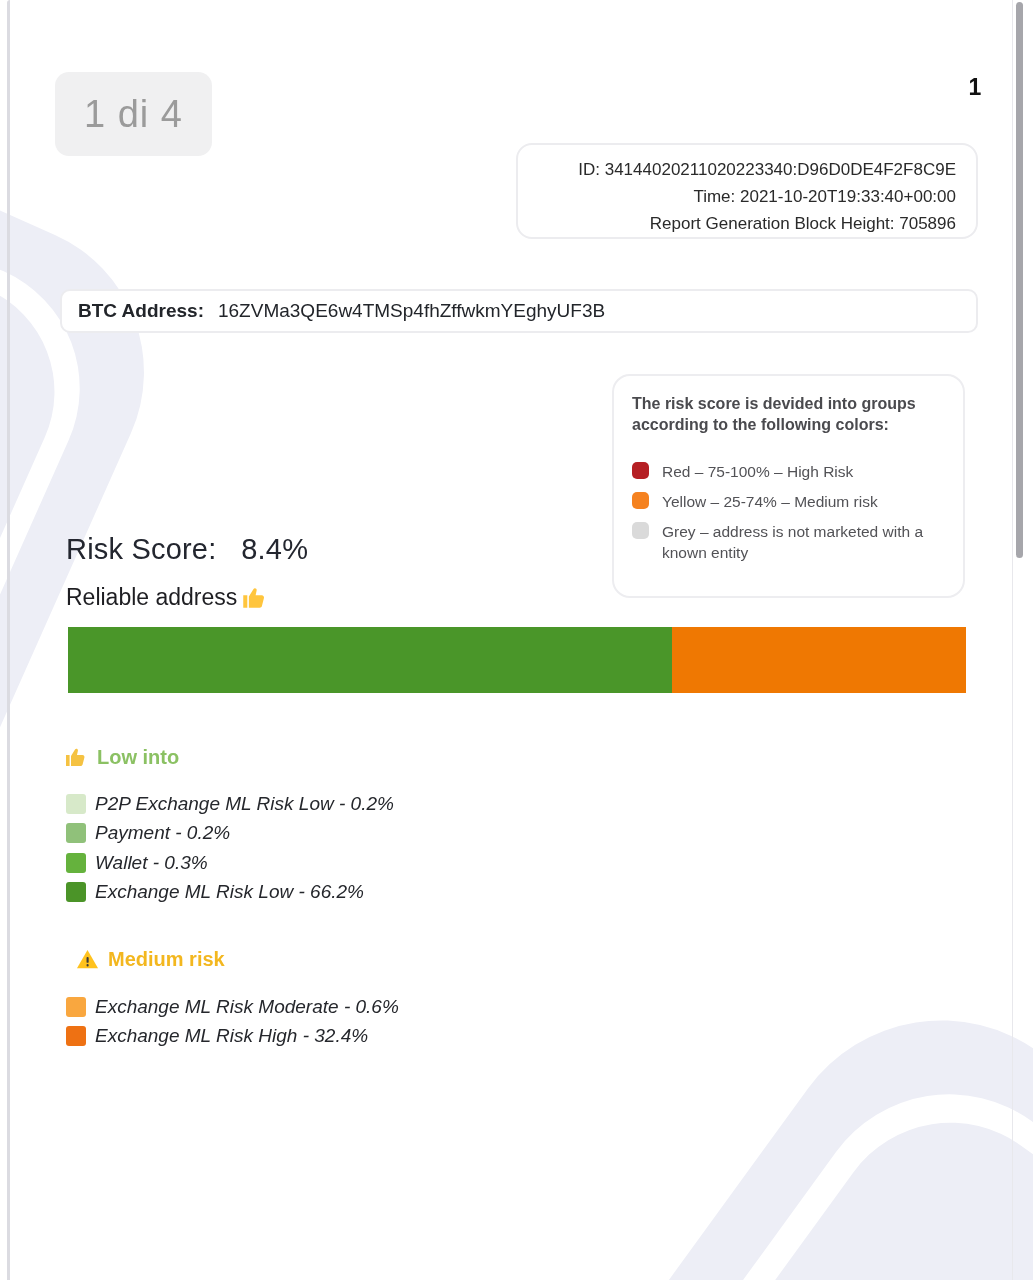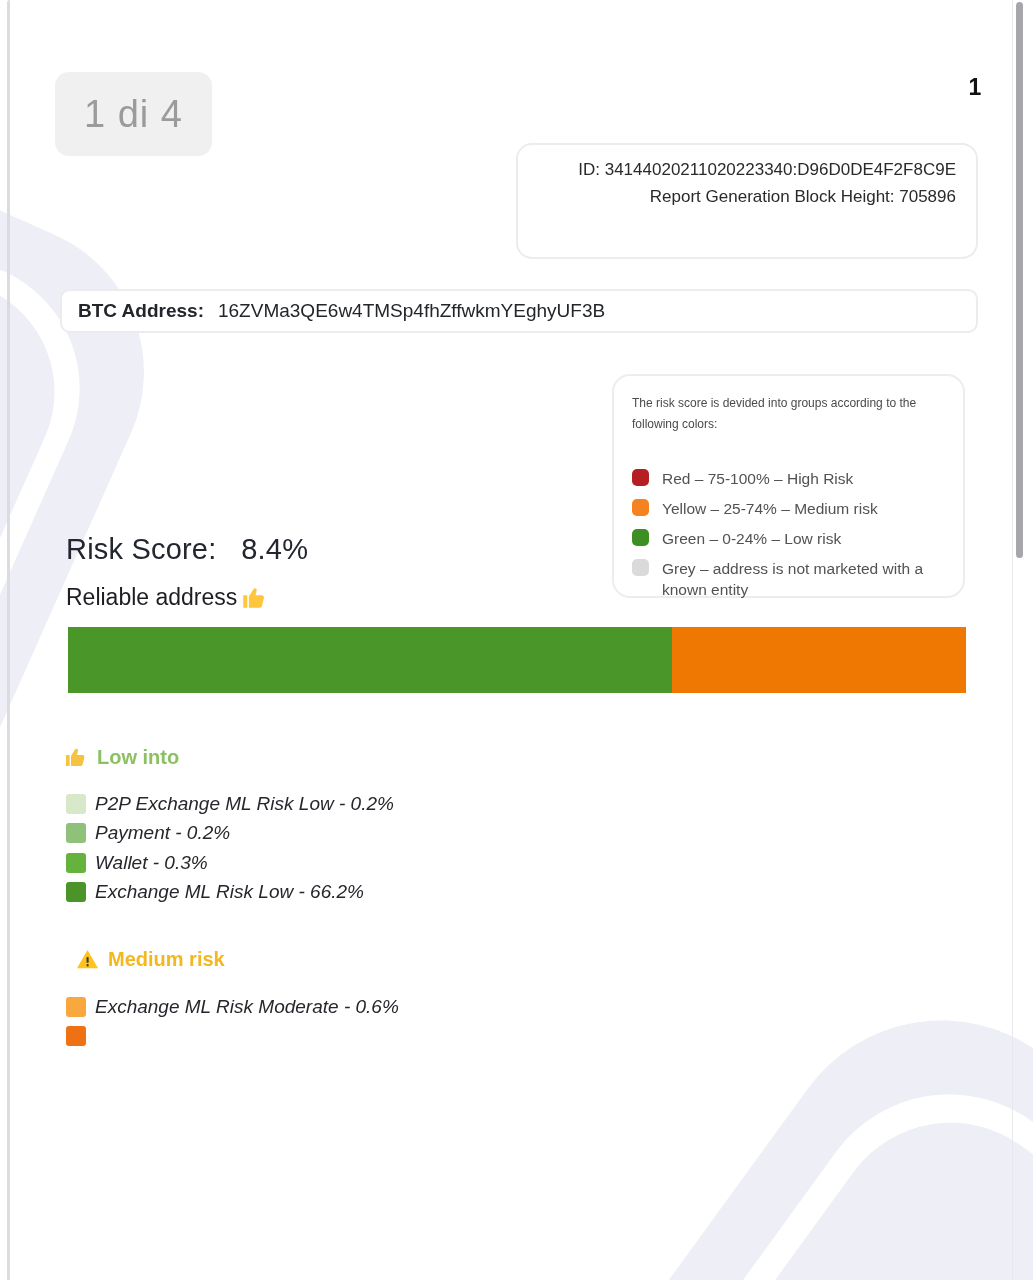--- a/index.html
+++ b/index.html
@@ -48,40 +48,40 @@
   }
   .page-number {
     position:absolute; left:955px; top:74px; width:40px; text-align:center;
     font-size:23px; font-weight:bold; color:#111111;
   }
   .title {
     position:absolute; left:58px; top:157px; width:480px;
     font-size:25px; font-weight:bold; line-height:39px; color:#0f0f0f;
   }
   .meta-box {
-    position:absolute; left:516px; top:143px; width:462px; height:116px;
+    position:absolute; left:516px; top:143px; width:462px; height:96px;
     background:#ffffff; border:2px solid #ECECEF; border-radius:16px;
     padding:11px 20px 0 10px; text-align:right;
     font-size:17px; line-height:27px; color:#2a2a2a;
   }
   .btc-box {
     position:absolute; left:60px; top:289px; width:918px; height:44px;
     background:#ffffff; border:2px solid #ECECEF; border-radius:10px;
     display:flex; align-items:center; padding-left:16px;
     font-size:19px; color:#22252A;
   }
   .btc-box .lbl { font-weight:bold; }
   .btc-box .val { margin-left:14px;text-align:right; }
 
   .legend-box {
     position:absolute; left:612px; top:374px; width:353px; height:224px;
     background:#ffffff; border:2px solid #EDEDF0; border-radius:18px;
     padding:17px 14px 12px 18px;
   }
-  .legend-intro { font-size:12px; line-height:21px; color:#4A4A4E; margin-bottom:33px; }
+  .legend-intro { font-size:16px; line-height:21px; color:#4A4A4E; margin-bottom:26px;font-weight:bold; }
   .legend-item { display:flex; align-items:flex-start; margin-bottom:9px; }
   .legend-swatch { width:17px; height:17px; border-radius:5px; flex:0 0 17px; margin-right:13px; margin-top:1px; }
   .legend-label { font-size:15.5px; line-height:21px; color:#525256; }
 
   .risk-score {
     position:absolute; left:66px; top:533px;
     font-size:29px; font-weight:normal; color:#23262F; letter-spacing:0.2px;
   }
   .verdict {
     position:absolute; left:66px; top:584px;
@@ -133,43 +133,40 @@
 <div class="scrollbar-thumb"></div>
 
 <div class="content">
 
   <div class="badge">1 di 4</div>
   <div class="page-number">1</div>
 
 
   <div class="meta-box">
     <div>ID: 34144020211020223340:D96D0DE4F2F8C9E</div>
+    <div>Time: 2021-10-20T19:33:40+00:00</div>
     <div>Report Generation Block Height: 705896</div>
   </div>
 
   <div class="btc-box">
     <span class="lbl">BTC Address:</span>
     <span class="val">16ZVMa3QE6w4TMSp4fhZffwkmYEghyUF3B</span>
   </div>
 
   <div class="legend-box">
     <div class="legend-intro">The risk score is devided into groups according to the following colors:</div>
     <div class="legend-item">
       <span class="legend-swatch" style="background-color: rgb(181, 31, 36);"></span>
       <span class="legend-label">Red – 75-100% – High Risk</span>
     </div>
     <div class="legend-item">
       <span class="legend-swatch" style="background-color: rgb(245, 130, 32);"></span>
       <span class="legend-label">Yellow – 25-74% – Medium risk</span>
     </div>
     <div class="legend-item">
-      <span class="legend-swatch" style="background-color: rgb(61, 142, 35);"></span>
-      <span class="legend-label">Green – 0-24% – Low risk</span>
-    </div>
-    <div class="legend-item">
       <span class="legend-swatch" style="background-color: rgb(218, 218, 218);"></span>
       <span class="legend-label">Grey – address is not marketed with a known entity</span>
     </div>
   </div>
 
   <div class="risk-score">
     <span>Risk Score:</span>
     <span>&nbsp;</span>
     <span>8.4%</span>
   </div>
@@ -221,16 +218,17 @@
     <span style="color: rgb(243, 183, 31);">Medium risk</span>
   </div>
 
   <ul class="risk-list list-medium">
     <li>
       <span class="item-swatch" style="background-color: rgb(249, 167, 63);"></span>
       <span class="item-label">Exchange ML Risk Moderate - 0.6%</span>
     </li>
     <li>
       <span class="item-swatch" style="background-color: rgb(238, 113, 19);"></span>
+      <span class="item-label">Exchange ML Risk High - 32.4%</span>
     </li>
   </ul>
 
 </div>
 
 </body></html>

